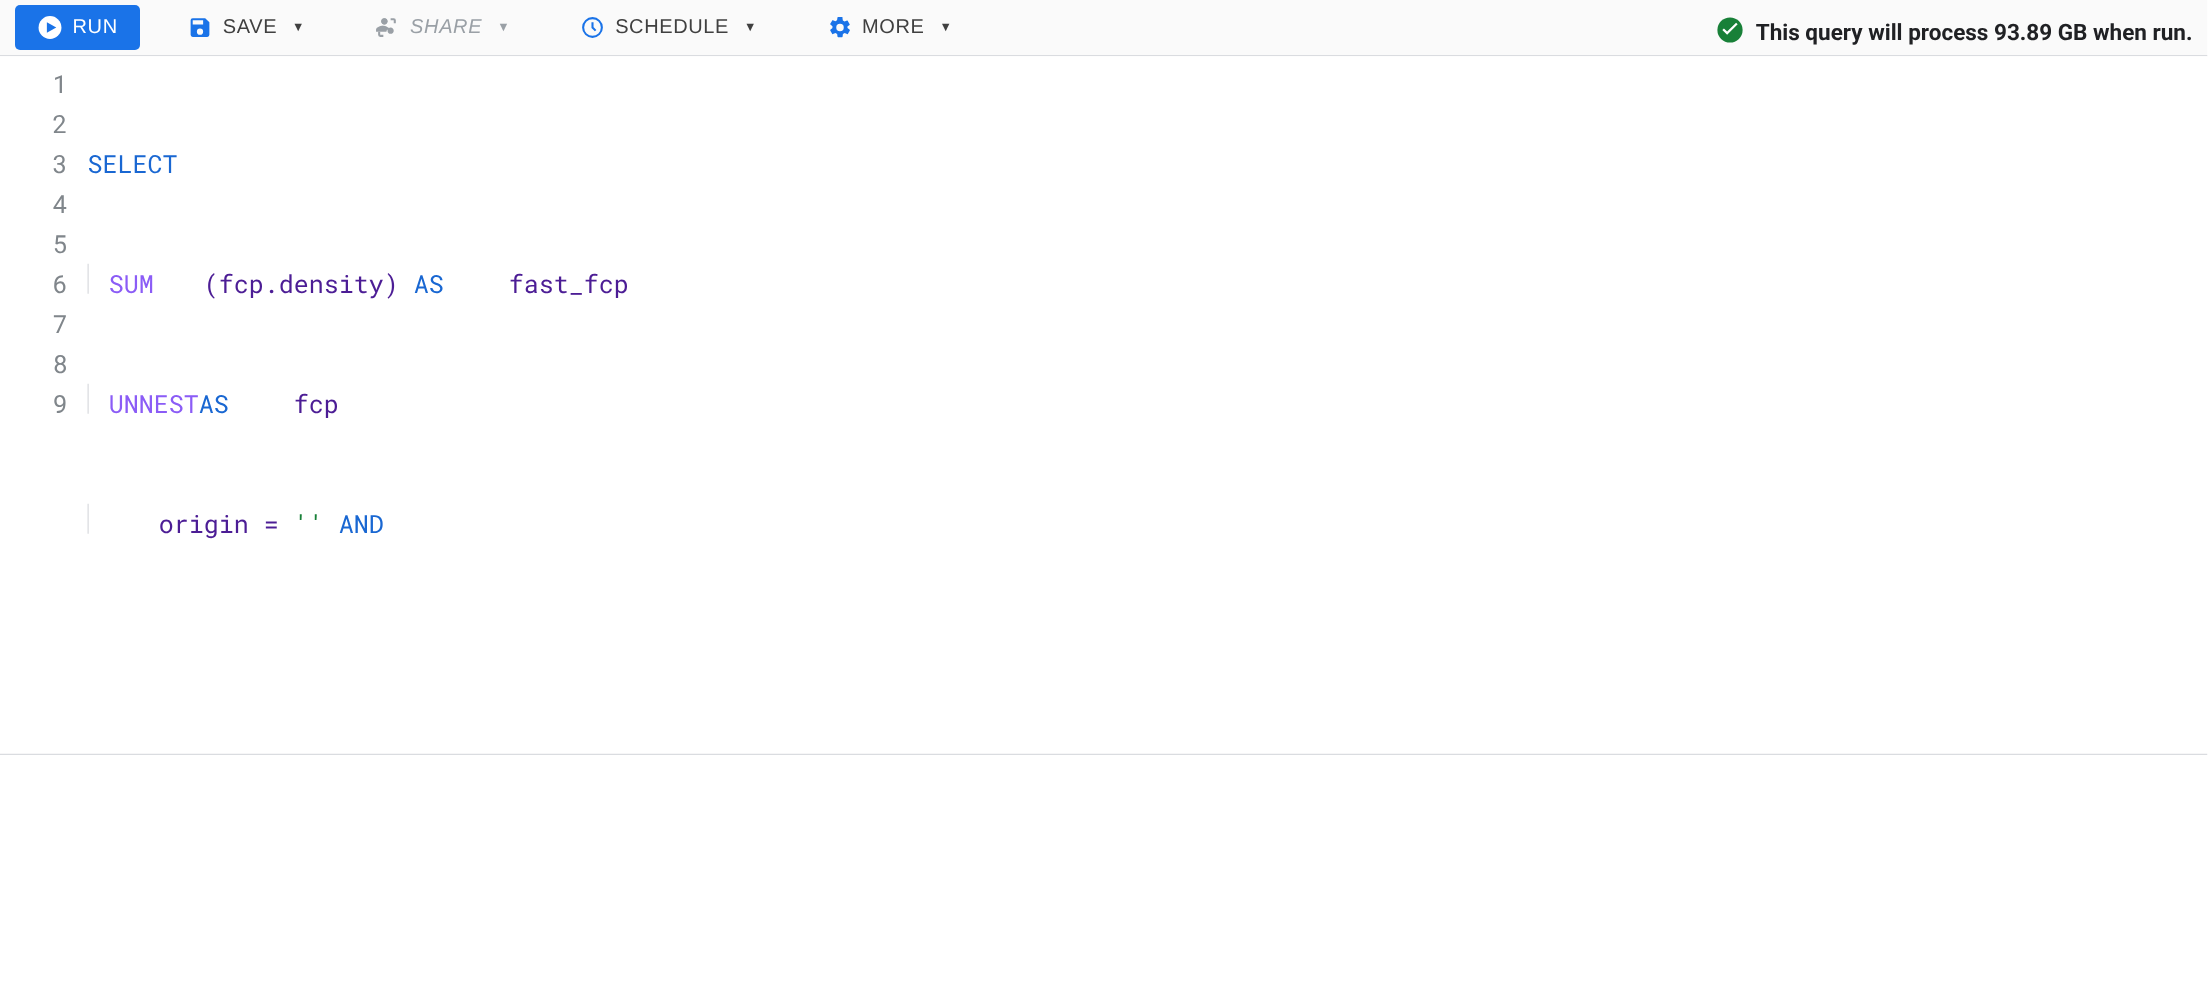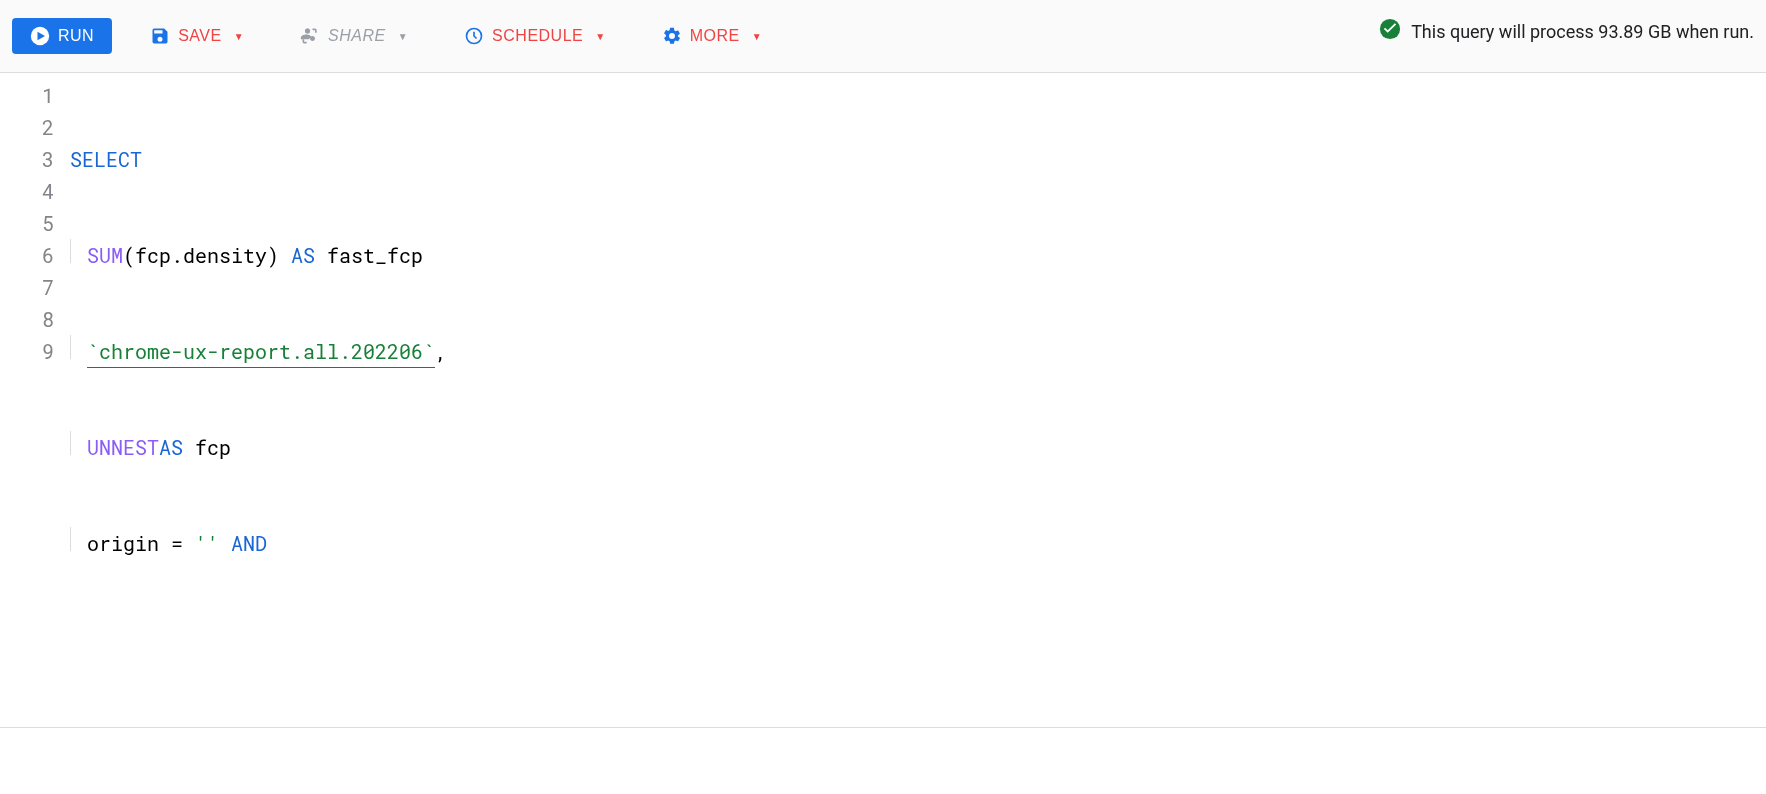--- a/index.html
+++ b/index.html
@@ -1,38 +1,38 @@
 <!DOCTYPE html>
 <html><head>
 <meta charset="utf-8">
 <style>
 * { box-sizing: border-box; margin: 0; padding: 0; }
 body { font-family: 'Google Sans', Roboto, Arial, sans-serif; background: #fff; color: #202124; font-size: 14px; }
 
-.toolbar { display: flex; align-items: flex-start; padding: 18px 12px; border-bottom: 1px solid #dadce0; gap: 20px; background: #fafafa; }
+.toolbar { display: flex; align-items: flex-end; padding: 4px 12px; border-bottom: 1px solid #dadce0; gap: 20px; background: #fafafa; }
 .btn { display: inline-flex; align-items: center; gap: 8px; padding: 8px 18px; border: none; border-radius: 4px; font-size: 16px; font-weight: 500; cursor: pointer; letter-spacing: 0.5px; background: transparent; }
 .btn-primary { background: #1a73e8; color: #fff; }
-.btn-text { color: #ef4444; }
+.btn-text { color: #404040; }
 .btn-disabled { color: #9aa0a6; font-style: italic; }
 .btn .arrow { font-size: 10px; margin-left: 4px; }
 .toolbar-spacer { flex: 1; }
-.status { display: flex; align-items: center; gap: 10px; font-size: 18px; color: #202124; }
+.status { display: flex; align-items: center; gap: 10px; font-size: 18px; color: #202124; font-weight: bold; }
 .status-icon svg { width: 22px; height: 22px; }
 
 .editor { display: flex; font-family: 'Roboto Mono', Menlo, Consolas, monospace; font-size: 20px; line-height: 32px; padding: 6px 0 40px; background: #fff; position: relative; border-bottom: 1px solid #dadce0; }
 .gutter { width: 70px; text-align: right; color: #80868b; padding-right: 16px; user-select: none; }
 .gutter div { height: 32px; }
 .code { flex: 1; white-space: pre; position: relative; }
 .code-line { height: 32px; display: flex; align-items: flex-start; }
 .guide { display: inline-block; width: 1px; background: #dadce0; height: 24px; margin-right: 16px; vertical-align: middle; }
 .kw { color: #1967d2; }
 .fn { color: #8b5cf6; }
 .str { color: #188038; border-bottom: 1px solid #188038; }
 .strq { color: #188038; }
-.ident { color: #000000; }
+.ident { color: #4c1d95; padding-left: 40px; }
 
 .icon-svg { width: 20px; height: 20px; flex-shrink: 0; }
 </style>
 </head>
 <body>
 
 <div class="toolbar">
   <button class="btn btn-primary">
     <svg class="icon-svg" viewBox="0 0 24 24" fill="#fff">
         <circle cx="12" cy="12" r="11" fill="#fff"></circle>
@@ -91,20 +91,19 @@
     <div>4</div>
     <div>5</div>
     <div>6</div>
     <div>7</div>
     <div>8</div>
     <div>9</div>
   </div>
   <div class="code">
     <div class="code-line"><span class="kw">SELECT</span></div>
     <div class="code-line"><span class="guide"></span><span class="fn">SUM</span><span class="ident">(fcp.density) </span><span class="kw">AS</span><span class="ident"> fast_fcp</span></div>
-    <div class="code-line"><span class="guide"></span><span class="str">`chrome-ux-report.all.202206`</span><span class="ident">,</span></div>
     <div class="code-line"><span class="guide"></span><span class="fn">UNNEST</span><span class="kw">AS</span><span class="ident"> fcp</span></div>
     <div class="code-line"><span class="guide"></span><span class="ident">origin = </span><span class="strq">'</span><span class="strq">'</span><span class="kw"> AND</span></div>
     
     
   </div>
 
 </div>
 
 </body></html>

